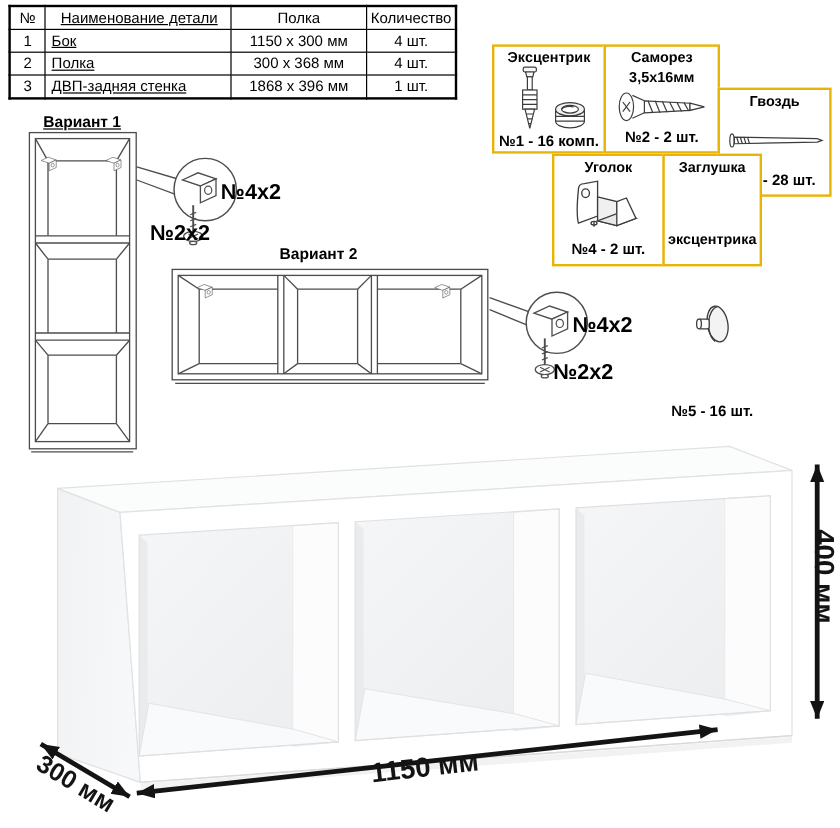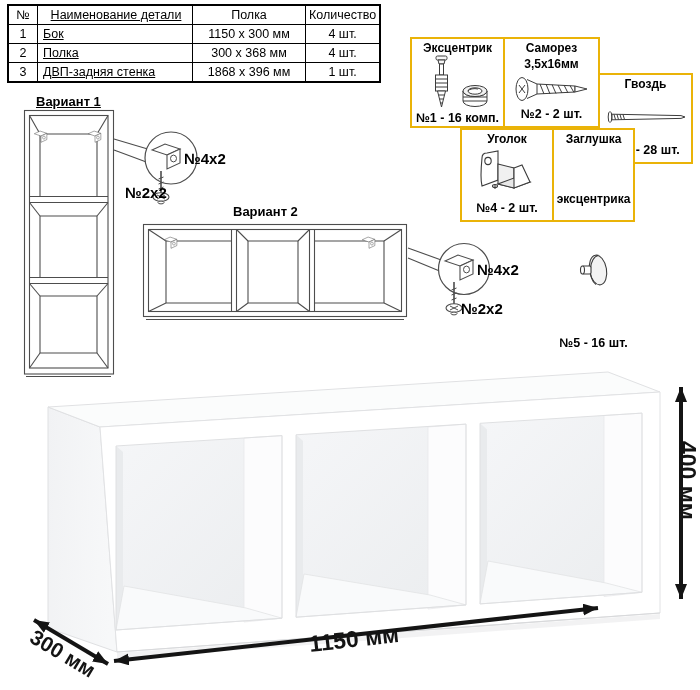--- a/index.html
+++ b/index.html
@@ -25,21 +25,21 @@
   
   .hw-cell{
     position:absolute;border:2px solid #eab308;background:#fff;
     display:flex;flex-direction:column;align-items:center;box-sizing:border-box;
   }
   .hw-title{font-weight:bold;font-size:12px;line-height:13px;margin-top:3px;text-align:center;}
   .hw-icon{flex:1;display:flex;align-items:center;justify-content:center;}
   .hw-label{font-weight:bold;font-size:12.5px;margin-bottom:5px;}
   
   .v-title{position:absolute;font-weight:bold;font-size:13px;}
-  .callout-label{position:absolute;font-weight:bold;font-size:15px;}
+  .callout-label{position:absolute;font-weight:bold;font-size:18px;}
   .dim{position:absolute;font-weight:bold;color:#141414;white-space:nowrap;}
   .dim-w{left:283px;top:626px;width:142px;text-align:center;font-size:23px;transform:rotate(-6.4deg);}
   .dim-h{left:700px;top:441px;font-size:23px;transform:rotate(90deg);transform-origin:left top;}
   .dim-d{left:38px;top:625px;font-size:21px;transform:rotate(31deg);transform-origin:left top;}
   .art{position:absolute;left:0;top:0;}
   .ln{stroke:#4d4d4d;stroke-width:1.1;fill:none;}
 </style>
 </head>
 <body>
 

